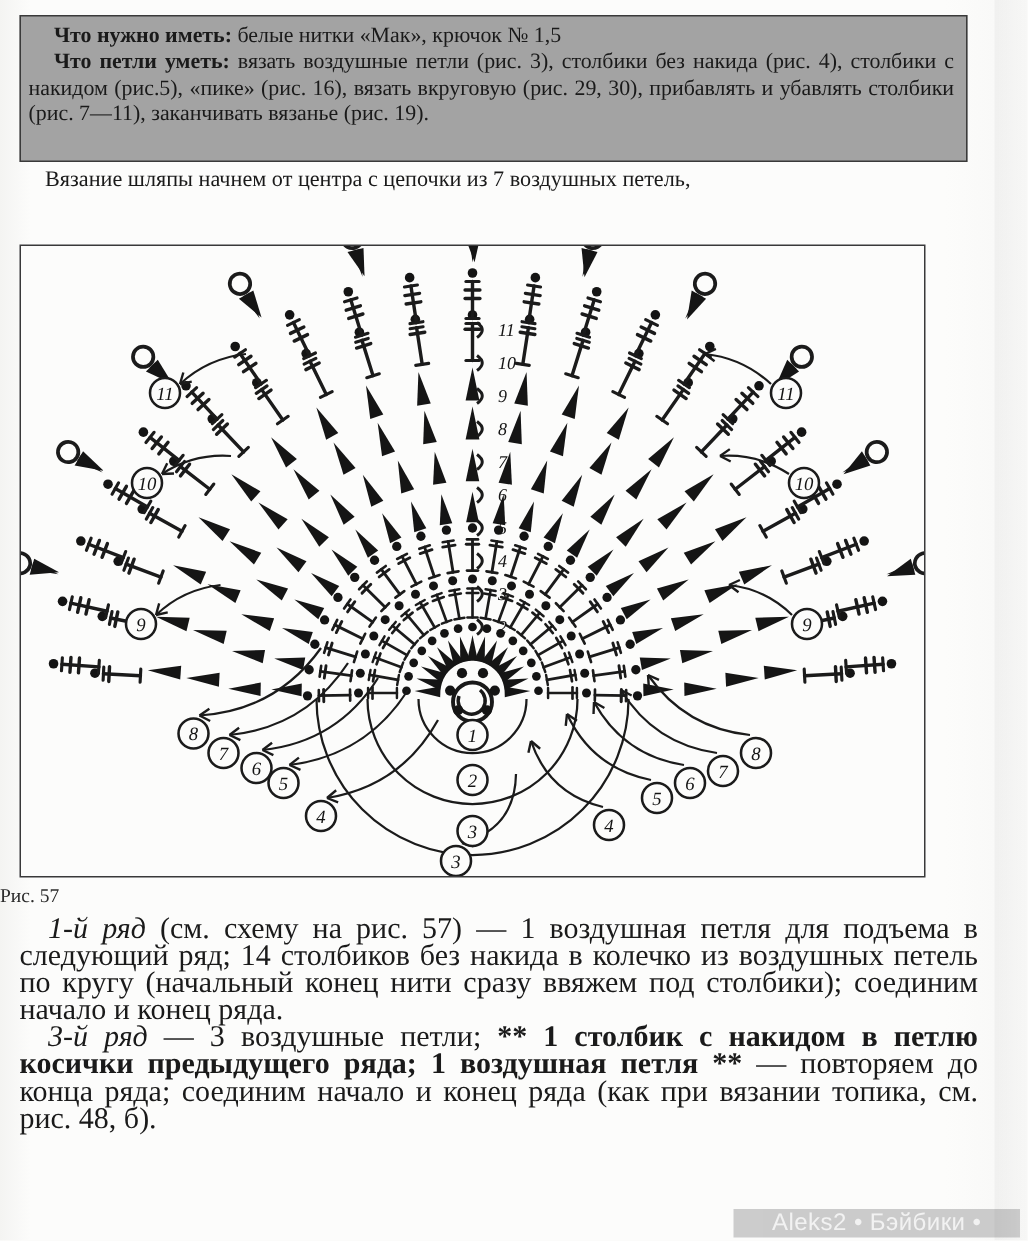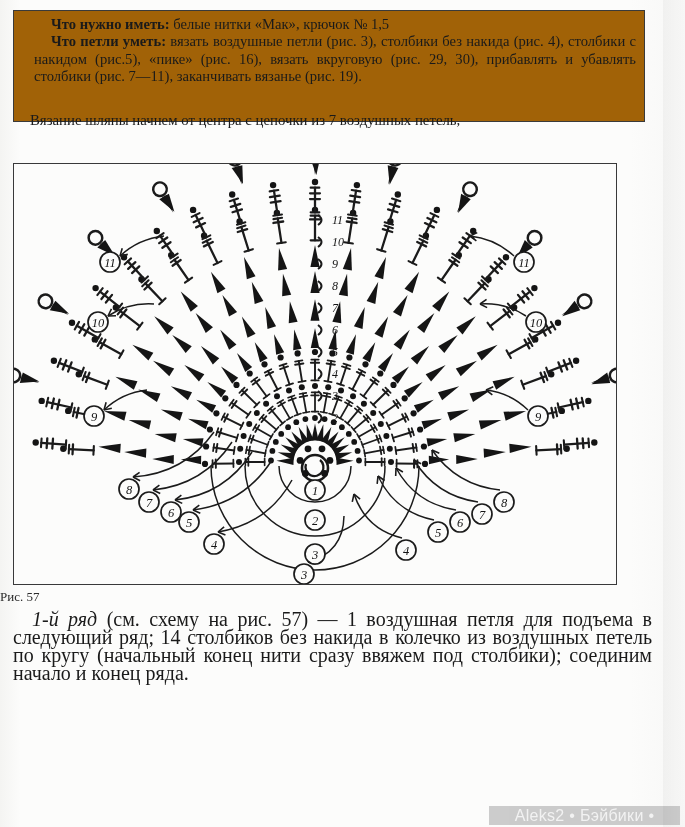--- a/index.html
+++ b/index.html
@@ -9,25 +9,25 @@
     font-family:"Liberation Serif", serif;
     color:#1a1a1a;
     position:relative;
     overflow:hidden;
   }
   .page{position:absolute;left:0;top:0;width:685px;height:827px;
         background:linear-gradient(90deg,#f4f4f2 0%,#fcfcfb 3%,#fcfcfb 92%,#f7f7f6 100%);}
 
   
   .note-box{
-    position:absolute;left:13px;top:10px;width:632px;height:112px;
+    position:absolute;left:13px;top:10px;width:632px;height:98px;
     border:1.5px solid #3a3a3a;
-    background:#a16207;
+    background:#a3a3a3;
     box-sizing:border-box;
-    padding:5px 8px 4px 20px;
+    padding:5px 8px 4px 5px;
   }
   .note-p{margin:0;font-size:14.6px;line-height:17.3px;text-align:justify;}
   .ind{display:inline-block;width:17px;}
   b.hd{font-weight:bold;}
 
   
   .intro{
     position:absolute;left:13px;top:112px;width:636px;
     font-size:14.8px;line-height:17.6px;text-align:justify;
   }
@@ -560,16 +560,19 @@
       </g>
   </svg>
 </div>
 
 <div class="fig-caption">Рис. 57</div>
 
 <div class="rows-text">
   <p>
     <i>1-й ряд</i><span> (см. схему на рис. 57) — 1 воздушная петля для подъема в следующий ряд; 14 столбиков без накида в колечко из воздушных петель по кругу (начальный конец нити сразу ввяжем под столбики); соединим начало и конец ряда.</span>
   </p>
+  <p>
+    <i>3-й ряд</i><span> — 3 воздушные петли; </span><b>** 1 столбик с накидом в петлю косички предыдущего ряда; 1 воздушная петля **</b><span> — повторяем до конца ряда; соединим начало и конец ряда (как при вязании топика, см. рис. 48, б).</span>
+  </p>
 </div>
 
 <div class="watermark">Aleks2 • Бэйбики • babiki.ru</div>
 <div class="edge-r"></div>
 
 </body></html>

